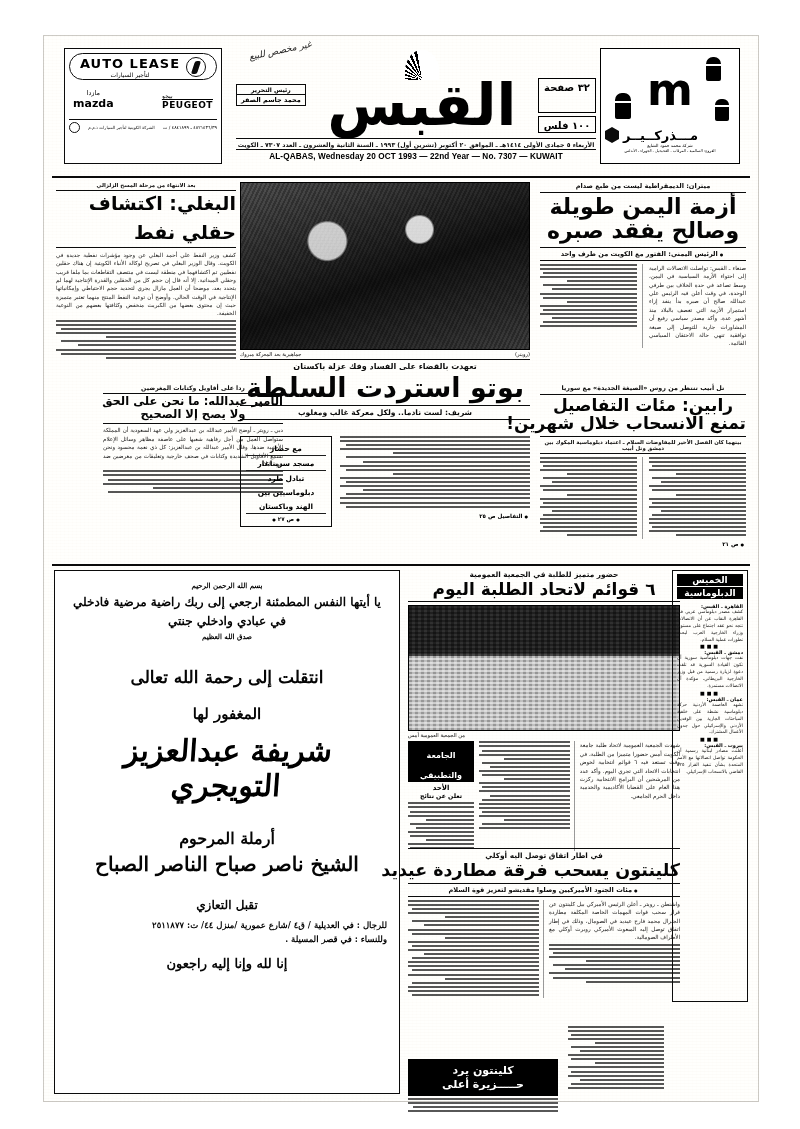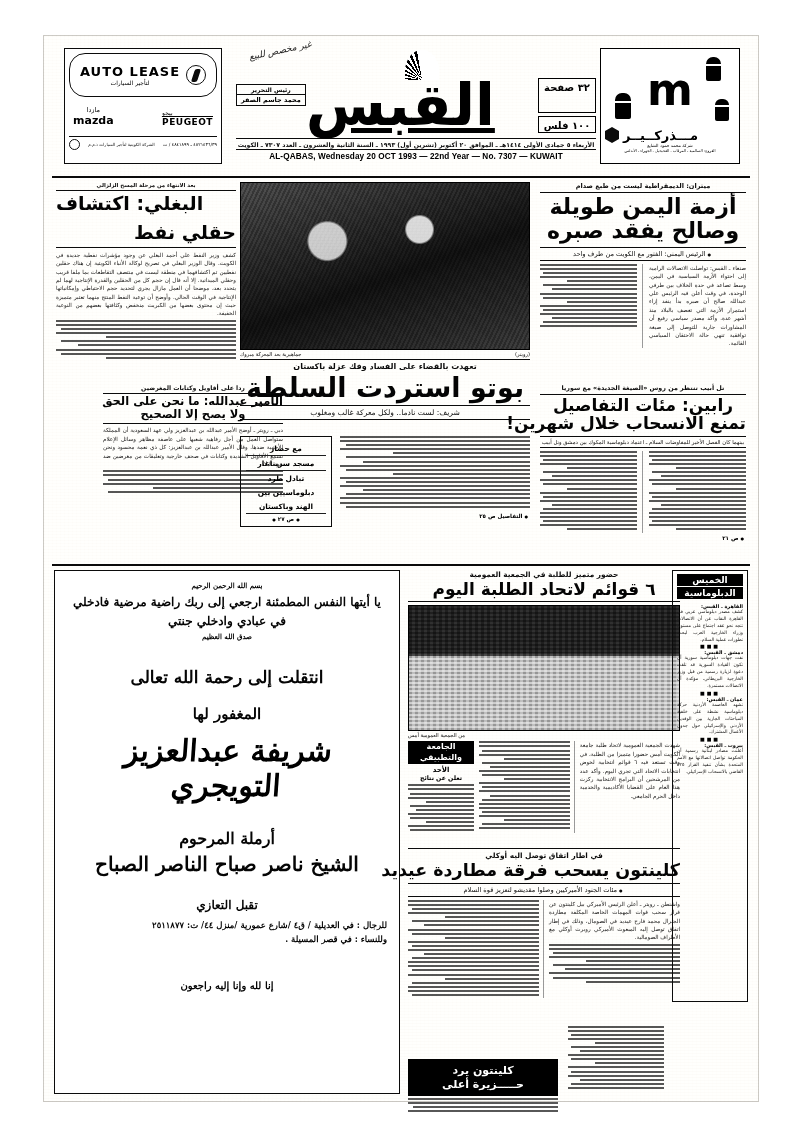--- a/index.html
+++ b/index.html
@@ -30,21 +30,21 @@
     box-shadow: 0 0 0 1px #c9c7c2;
   }
   
   .ar { direction: rtl; text-align: right; }
   .ctr { text-align: center; }
   .hl {
     font-weight: 900; color:#0a0a0a; line-height: 1.02;
     letter-spacing: -0.5px; white-space: nowrap;
   }
   .kick { font-size: 7.5px; font-weight:700; color:#111; letter-spacing:.2px;}
-  .subhl{ font-size:7px; font-weight:400; color:#111; }
+  .subhl{ font-size:7px; font-weight:700; color:#111; }
   
   .body-lines{ overflow:hidden; }
   .body-lines i{
     display:block; height:2px; background:#2b2b2b; margin:0 0 2.6px 0;
     opacity:.78;
   }
   .body-lines i:nth-child(5n){ width:72%; }
   .body-lines i:nth-child(7n){ width:88%; }
   .body-lines i:nth-child(3n){ width:97%; }
   .body-lines.tight i{ margin-bottom:2.1px; }
@@ -126,21 +126,21 @@
 </style>
 </head>
 <body>
 
 <div id="page">
  <div class="sheet">
 
   <div style="position:absolute;left:20px;top:8px;width:676px;height:126px;">
 
     <div class="ad-box" style="position:absolute;left:0;top:4px;width:158px;height:116px;padding:4px;">
-      <div style="border:1.4px solid #111;border-radius:16px;height:44px;display:flex;align-items:center;justify-content:center;gap:6px;">
+      <div style="border:1.4px solid #111;border-radius:16px;height:27px;display:flex;align-items:center;justify-content:center;gap:6px;">
         <span style="width:20px;height:20px;border:1.6px solid #111;border-radius:50%;display:inline-block;position:relative;">
           <span style="position:absolute;left:6px;top:3px;width:6px;height:13px;background:#111;transform:skewX(-18deg);border-radius:2px;"></span>
         </span>
         <span style="text-align:center;">
           <span style="display:block;font-weight:900;font-size:13px;letter-spacing:1px;">AUTO LEASE</span>
           <span style="display:block;font-size:6px;direction:rtl;">لتأجير السيارات</span>
         </span>
       </div>
       <div style="display:flex;justify-content:space-between;align-items:flex-end;margin-top:9px;padding:0 4px;">
         <div style="text-align:left;margin-left:8px;">
@@ -166,21 +166,21 @@
 
         <div style="margin-top:28px;">
           <div class="price-box" style="width:58px;height:35px;line-height:17px;font-size:10px;">
             <span>٣٢ صفحة</span>
           </div>
           <div class="price-box" style="width:58px;height:17px;line-height:17px;font-size:10px;margin-top:3px;">
             <span>١٠٠ فلس</span>
           </div>
         </div>
 
-        <div style="text-align:left;flex:1;text-decoration:underline;">
+        <div style="text-align:center;flex:1;">
           <div class="sun" style="margin:0 auto;"></div>
           <div class="logo-ar" style="margin-top:-2px;">القبس</div>
         </div>
 
         <div style="margin-top:34px;text-align:center;">
           <div style="border:1.1px solid #111;padding:1px 4px;">
             <span style="display:block;font-size:6px;font-weight:700;direction:rtl;">رئيس التحرير</span>
           </div>
           <div style="border:1.1px solid #111;border-top:none;padding:1px 4px;">
             <span style="display:block;font-size:6.5px;font-weight:900;direction:rtl;">محمد جاسم الصقر</span>
@@ -210,21 +210,21 @@
       <div style="font-size:4.4px;text-align:center;direction:rtl;">شركة محمد حمود الشايع</div>
       <div style="font-size:3.8px;text-align:center;direction:rtl;line-height:1.5;">الفروع: السالمية ـ المرقاب ـ الفحيحيل ـ الجهراء ـ الأندلس</div>
     </div>
   </div>
 
   <div style="position:absolute;left:8px;top:140px;width:698px;border-top:2.4px solid #111;"></div>
 
   <div style="position:absolute;left:12px;top:146px;width:180px;">
     <div class="kick ar ctr" style="font-size:5.4px;">بعد الانتهاء من مرحلة المسح الزلزالي</div>
     <div style="border-top:1.2px solid #111;margin:2px 0 3px;"></div>
-    <div class="hl ar" style="font-size:19px;text-align:left;">البغلي: اكتشاف</div>
+    <div class="hl ar" style="font-size:19px;text-align:right;">البغلي: اكتشاف</div>
     <div class="hl ar" style="font-size:19px;text-align:right;margin-top:10px;">حقلي نفط</div>
     <div style="border-top:1.2px solid #111;margin:4px 0 3px;"></div>
     <div class="realtext">كشف وزير النفط علي أحمد البغلي عن وجود مؤشرات نفطية جديدة في الكويت. وقال الوزير البغلي في تصريح لوكالة الأنباء الكويتية إن هناك حقلين نفطيين تم اكتشافهما في منطقة ليست في منتصف التقاطعات بما ملفا قريب وحقلي الميدانية. إلا أنه قال إن حجم كل من الحقلين والقدرة الإنتاجية لهما لم يتحدد بعد، موضحا أن العمل مازال يجري لتحديد حجم الاحتياطي وإمكانياتها الإنتاجية في الوقت الحالي. وأوضح أن توعية النفط المنتج منهما تعتبر متميزة حيث إن محتوى بعضها من الكبريت منخفض وكثافتها بعضهم من النوعية الخفيفة.</div>
     <div class="body-lines tight" style="margin-top:2px;">
       <i></i>
           <i></i>
           <i></i>
           <i></i>
           <i></i>
           <i></i>
@@ -435,21 +435,21 @@
 
     <div class="calli" style="font-size:12px;margin-top:22px;">
       تقبل التعازي
     </div>
     <div class="calli ar" style="font-size:8.5px;margin-top:8px;text-align:right;direction:rtl;">
       للرجال : في العديلية / ق٤ /شارع عمورية /منزل ٤٤/ ت: ٢٥١١٨٧٧
     </div>
     <div class="calli ar" style="font-size:8.5px;margin-top:4px;text-align:right;direction:rtl;">
       وللنساء : في قصر المسيلة .
     </div>
-    <div class="calli" style="font-size:10px;margin-top:36px;">
+    <div class="calli" style="font-size:13px;margin-top:12px;">
       إنا لله وإنا إليه راجعون
     </div>
   </div>
 
   <div style="position:absolute;left:364px;top:534px;width:272px;">
     <div class="kick ar ctr" style="font-size:7.4px;">حضور متميز للطلبة في الجمعية العمومية</div>
     <div class="hl ar ctr" style="font-size:17px;margin-top:2px;">٦ قوائم لاتحاد الطلبة اليوم</div>
     <div style="border-top:1.2px solid #111;margin:3px 0;"></div>
     <div class="photo assembly" style="width:272px;height:126px;"></div>
     <div class="cap ar" style="text-align:left;padding-top:1px;">من الجمعية العمومية أمس</div>
@@ -478,21 +478,21 @@
               <i></i>
               <i></i>
               <i></i>
               <i></i>
               <i></i>
               <i></i>
               <i></i>
         </div>
       </div>
       <div style="width:66px;">
-        <div class="blk ctr" style="font-size:8px;font-weight:900;padding:1px 0;direction:rtl;">
+        <div class="blk ctr" style="font-size:8px;font-weight:900;padding:10px 0;direction:rtl;">
           <span>الجامعة</span>
         </div>
         <div class="blk ctr" style="font-size:8px;font-weight:900;padding:1px 0 2px;direction:rtl;">
           <span>والتطبيقي</span>
         </div>
         <div class="ctr ar" style="font-size:7px;font-weight:900;padding-top:2px;">الأحد</div>
         <div class="ctr ar" style="font-size:6.2px;font-weight:700;">تعلن عن نتائج</div>
         <div class="body-lines tight" style="margin-top:3px;">
           <i></i>
               <i></i>

